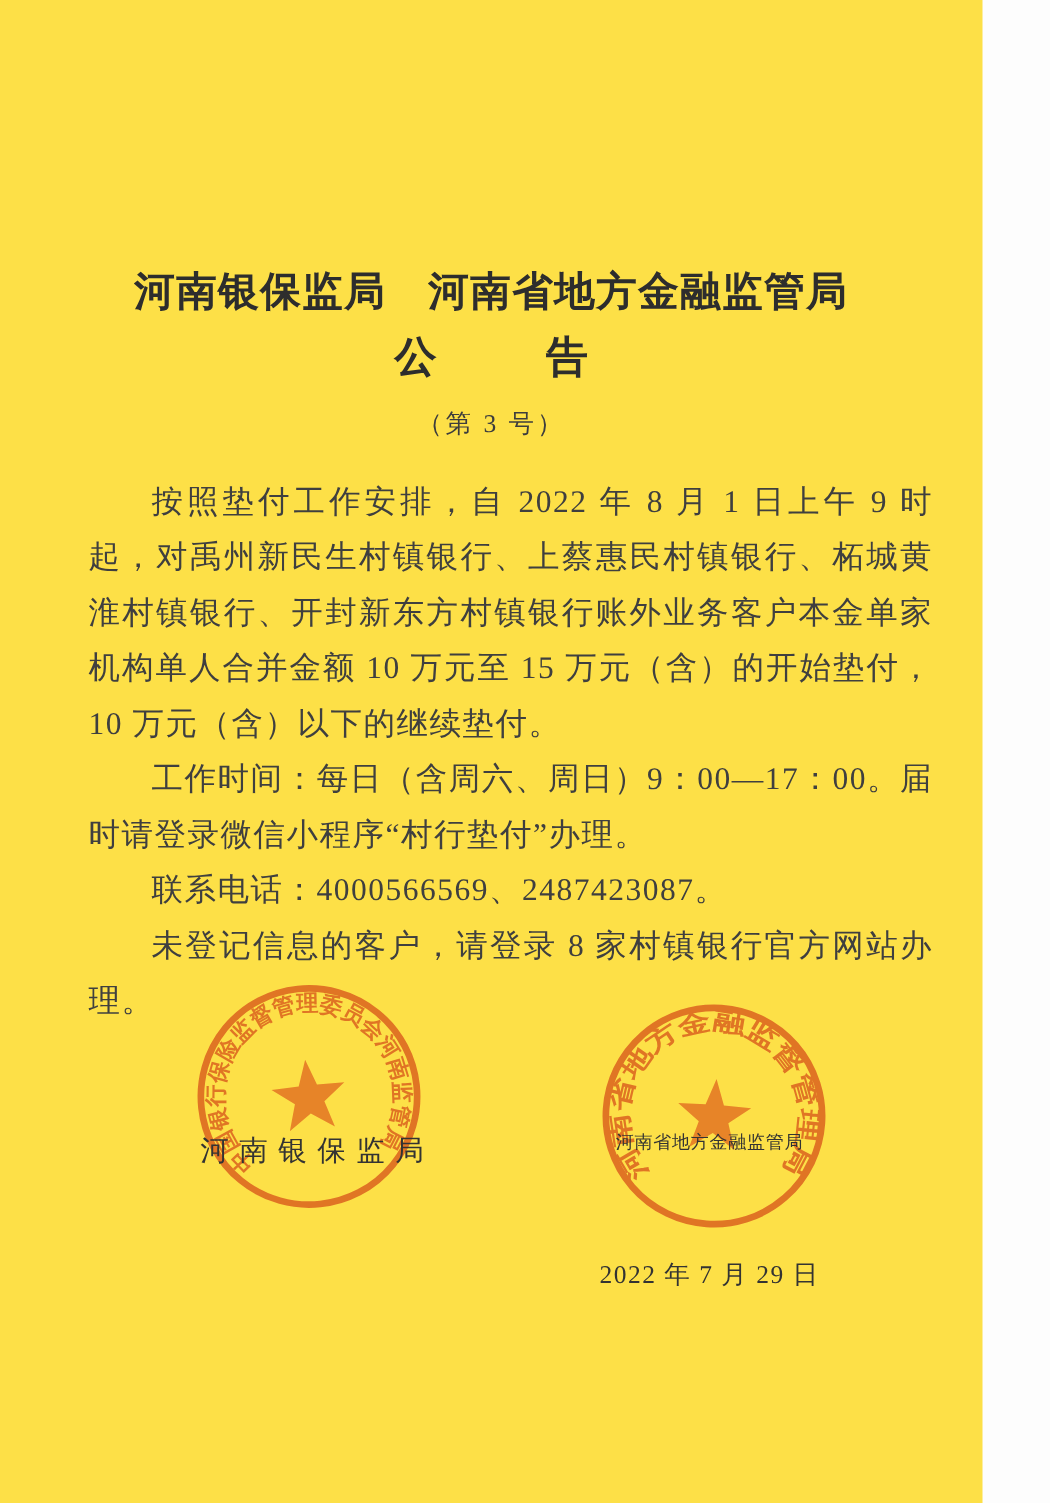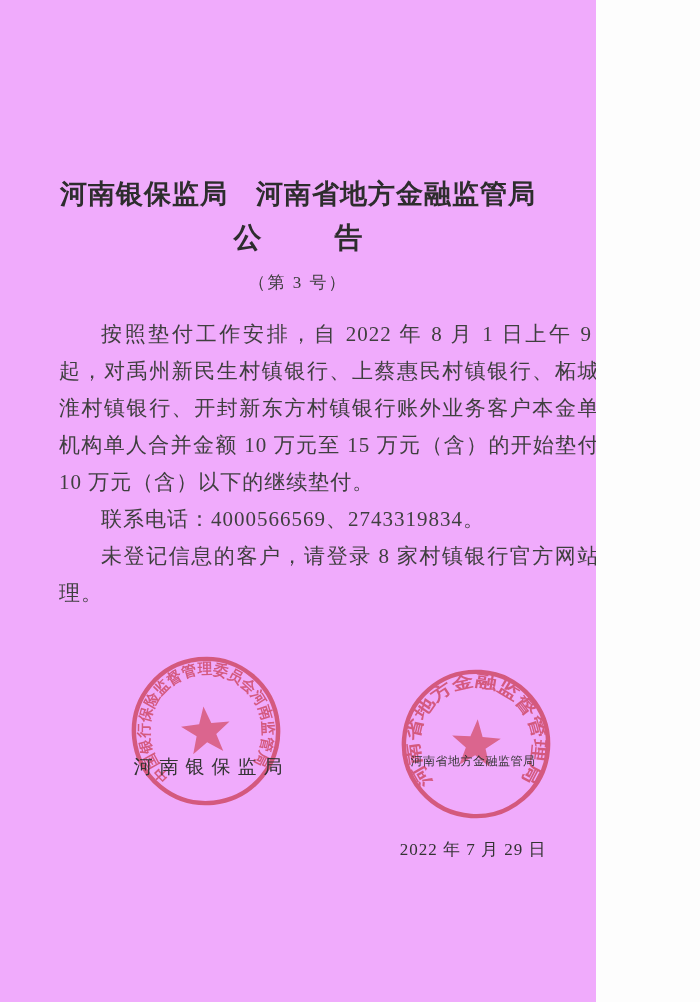--- a/index.html
+++ b/index.html
@@ -2,23 +2,23 @@
 <html><head>
 <meta charset="utf-8">
 <style>
   html, body {
     margin: 0;
     padding: 0;
     background: #fdfdfd;
   }
   .page {
     position: relative;
-    width: 596px;
+    width: 655px;
     height: 1002px;
-    background: #f0abfc;
+    background: #fde047;
     overflow: hidden;
     color: #3a3a3a;
     font-family: "Liberation Serif", serif;
   }
   .title {
     position: absolute;
     top: 176px;
     left: 0;
     right: 0;
     text-align: center;
@@ -120,21 +120,22 @@
 
   <div class="announce">
     <span>公</span>
     <span>告</span>
   </div>
 
   <div class="doc-no">（第 3 号）</div>
 
   <div class="body-text">
     <p>按照垫付工作安排，自 2022 年 8 月 1 日上午 9 时起，对禹州新民生村镇银行、上蔡惠民村镇银行、柘城黄淮村镇银行、开封新东方村镇银行账外业务客户本金单家机构单人合并金额 10 万元至 15 万元（含）的开始垫付，10 万元（含）以下的继续垫付。</p>
-    <p>联系电话：4000566569、2743319834。</p>
+    <p>工作时间：每日（含周六、周日）9：00—17：00。届时请登录微信小程序“村行垫付”办理。</p>
+    <p>联系电话：4000566569、2487423087。</p>
     <p>未登记信息的客户，请登录 8 家村镇银行官方网站办理。</p>
   </div>
 
   <svg class="seal seal-left" width="158" height="158" viewBox="0 0 160 160">
     <circle cx="80" cy="80" r="73" fill="none" stroke="#dd6f6a" stroke-width="4.5"></circle>
     <polygon points="80,55 86.2,72.5 104.7,73 90,84.2 95.3,102 80,91.5 64.7,102 70,84.2 55.3,73 73.8,72.5" fill="#e5837d"></polygon>
     <defs>
       <path id="sealArcL" d="M 39,121 A 58,58 0 1 1 121,121" fill="none"></path>
     </defs>
     <text font-size="15" fill="#dd6f6a">

